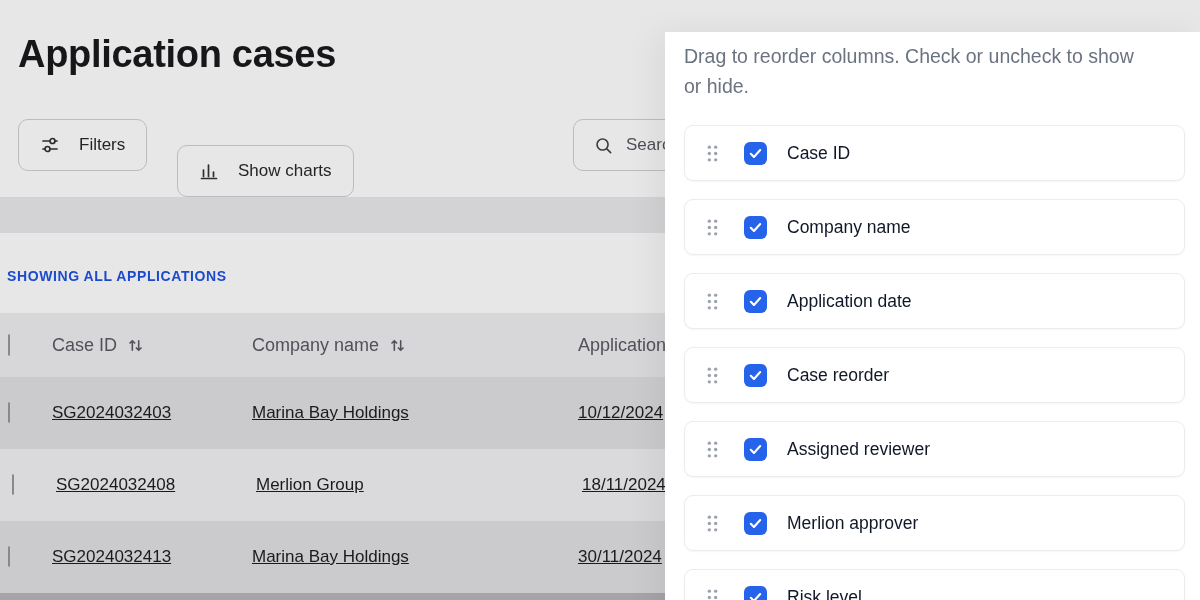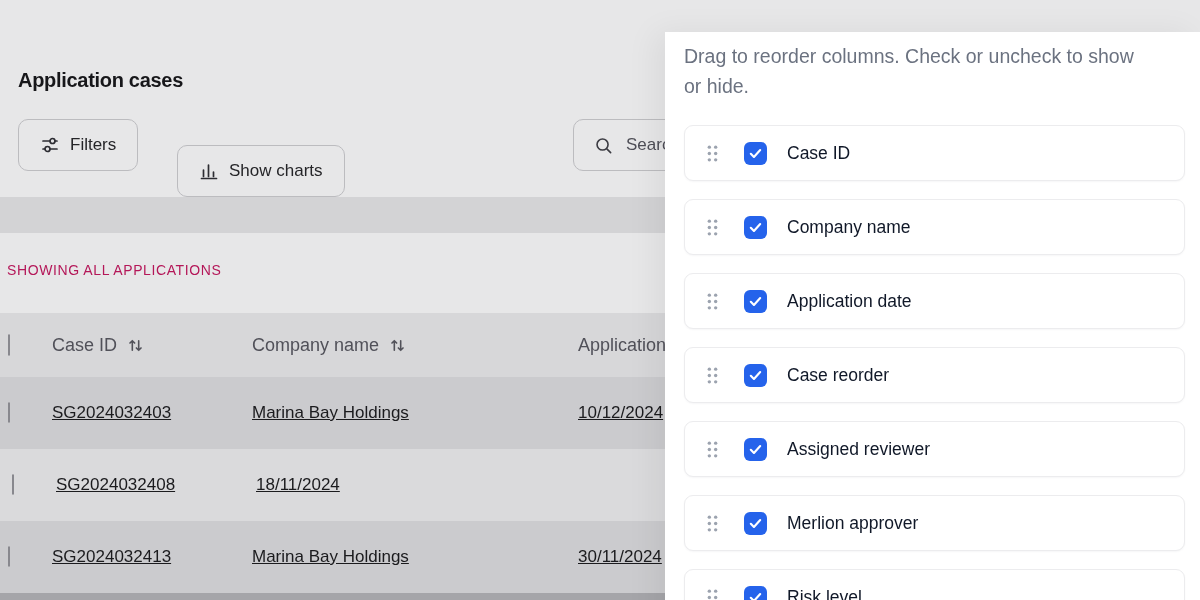--- a/index.html
+++ b/index.html
@@ -2,38 +2,38 @@
 <html style="--accent: #2563eb;"><head>
 <meta charset="utf-8">
 <style>
   * { box-sizing: border-box; margin: 0; padding: 0; }
   html, body { width: 1200px; height: 600px; overflow: hidden; }
   body { font-family: "Liberation Sans", "DejaVu Sans", sans-serif; }
   .stage { position: relative; width: 1200px; height: 600px; background: #f4f4f5; }
 
   
   .main { position: absolute; inset: 0; z-index: 0; }
-  .page-title { position: absolute; left: 18px; top: 33px; font-size: 20px; font-weight: 700; color: #18181b; letter-spacing: -0.3px; margin-top: 36px; }
+  .page-title { position: absolute; left: 18px; top: 33px; font-size: 38px; font-weight: 700; color: #18181b; letter-spacing: -0.3px; }
 
   .btn { position: absolute; top: 119px; height: 52px; border: 1px solid #c6c6ca; border-radius: 10px;
-         background: transparent; display: flex; align-items: center; gap: 10px; padding: 0 21px;
+         background: transparent; display: flex; align-items: center; gap: 19px; padding: 0 21px;
          font-size: 17px; font-weight: 500; color: #27272a; cursor: pointer; font-family: inherit; }
   .btn-filters { left: 18px; }
   .btn-charts { left: 177px; margin-top: 26px; }
 
   .search { position: absolute; left: 573px; top: 119px; width: 460px; height: 52px; border: 1px solid #c6c6ca;
             border-radius: 10px; display: flex; align-items: center; gap: 13px; padding: 0 20px; }
   .search input { flex: 1; min-width: 0; border: none; outline: none; background: transparent; font-size: 17px;
                   color: #27272a; font-family: inherit; }
   .search input::placeholder { color: #52525b; opacity: 1; }
 
   .filter-band { position: absolute; left: 0; top: 197px; width: 100%; height: 36px; background: #dfdfe1; }
 
-  .section-label { position: absolute; left: 7px; top: 262px; font-size: 14px; font-weight: 400;
-                   letter-spacing: 0.6px; color: #be185d; }
+  .section-label { position: absolute; left: 7px; top: 268px; font-size: 14px; font-weight: 700;
+                   letter-spacing: 0.6px; color: #1d4ed8; }
 
   .table { position: absolute; left: 0; top: 313px; width: 100%; }
   .tr { display: grid; grid-template-columns: 44px 200px 326px 1fr; align-items: center; padding-left: 8px; }
   .thead { height: 64px; background: #e3e3e5; color: #55555e; font-size: 18px; font-weight: 500; }
   .th { display: flex; align-items: center; gap: 10px; }
   .row { height: 72px; font-size: 17px; color: #1c1c1f; text-decoration: underline; }
   .row.odd  { background: #d6d6d9; }
   .row.even { background: #e6e6e8; padding-left: 12px; }
   .cb { width: 18px; height: 18px; border: 1.5px solid #8f8f96; border-radius: 4px; background: rgba(255,255,255,0.35); cursor: pointer; }
   .bottom-edge { position: absolute; left: 0; top: 593px; width: 100%; height: 7px; background: #aeaeb2; }
@@ -118,20 +118,21 @@
 
       <div class="tr row odd">
         <div><span class="cb"></span></div>
         <div>SG2024032403</div>
         <div>Marina Bay Holdings</div>
         <div>10/12/2024</div>
       </div>
       <div class="tr row even">
         <div><span class="cb"></span></div>
         <div>SG2024032408</div>
+        <div>Merlion Group</div>
         <div>18/11/2024</div>
       </div>
       <div class="tr row odd">
         <div><span class="cb"></span></div>
         <div>SG2024032413</div>
         <div>Marina Bay Holdings</div>
         <div>30/11/2024</div>
       </div>
     </div>
 

